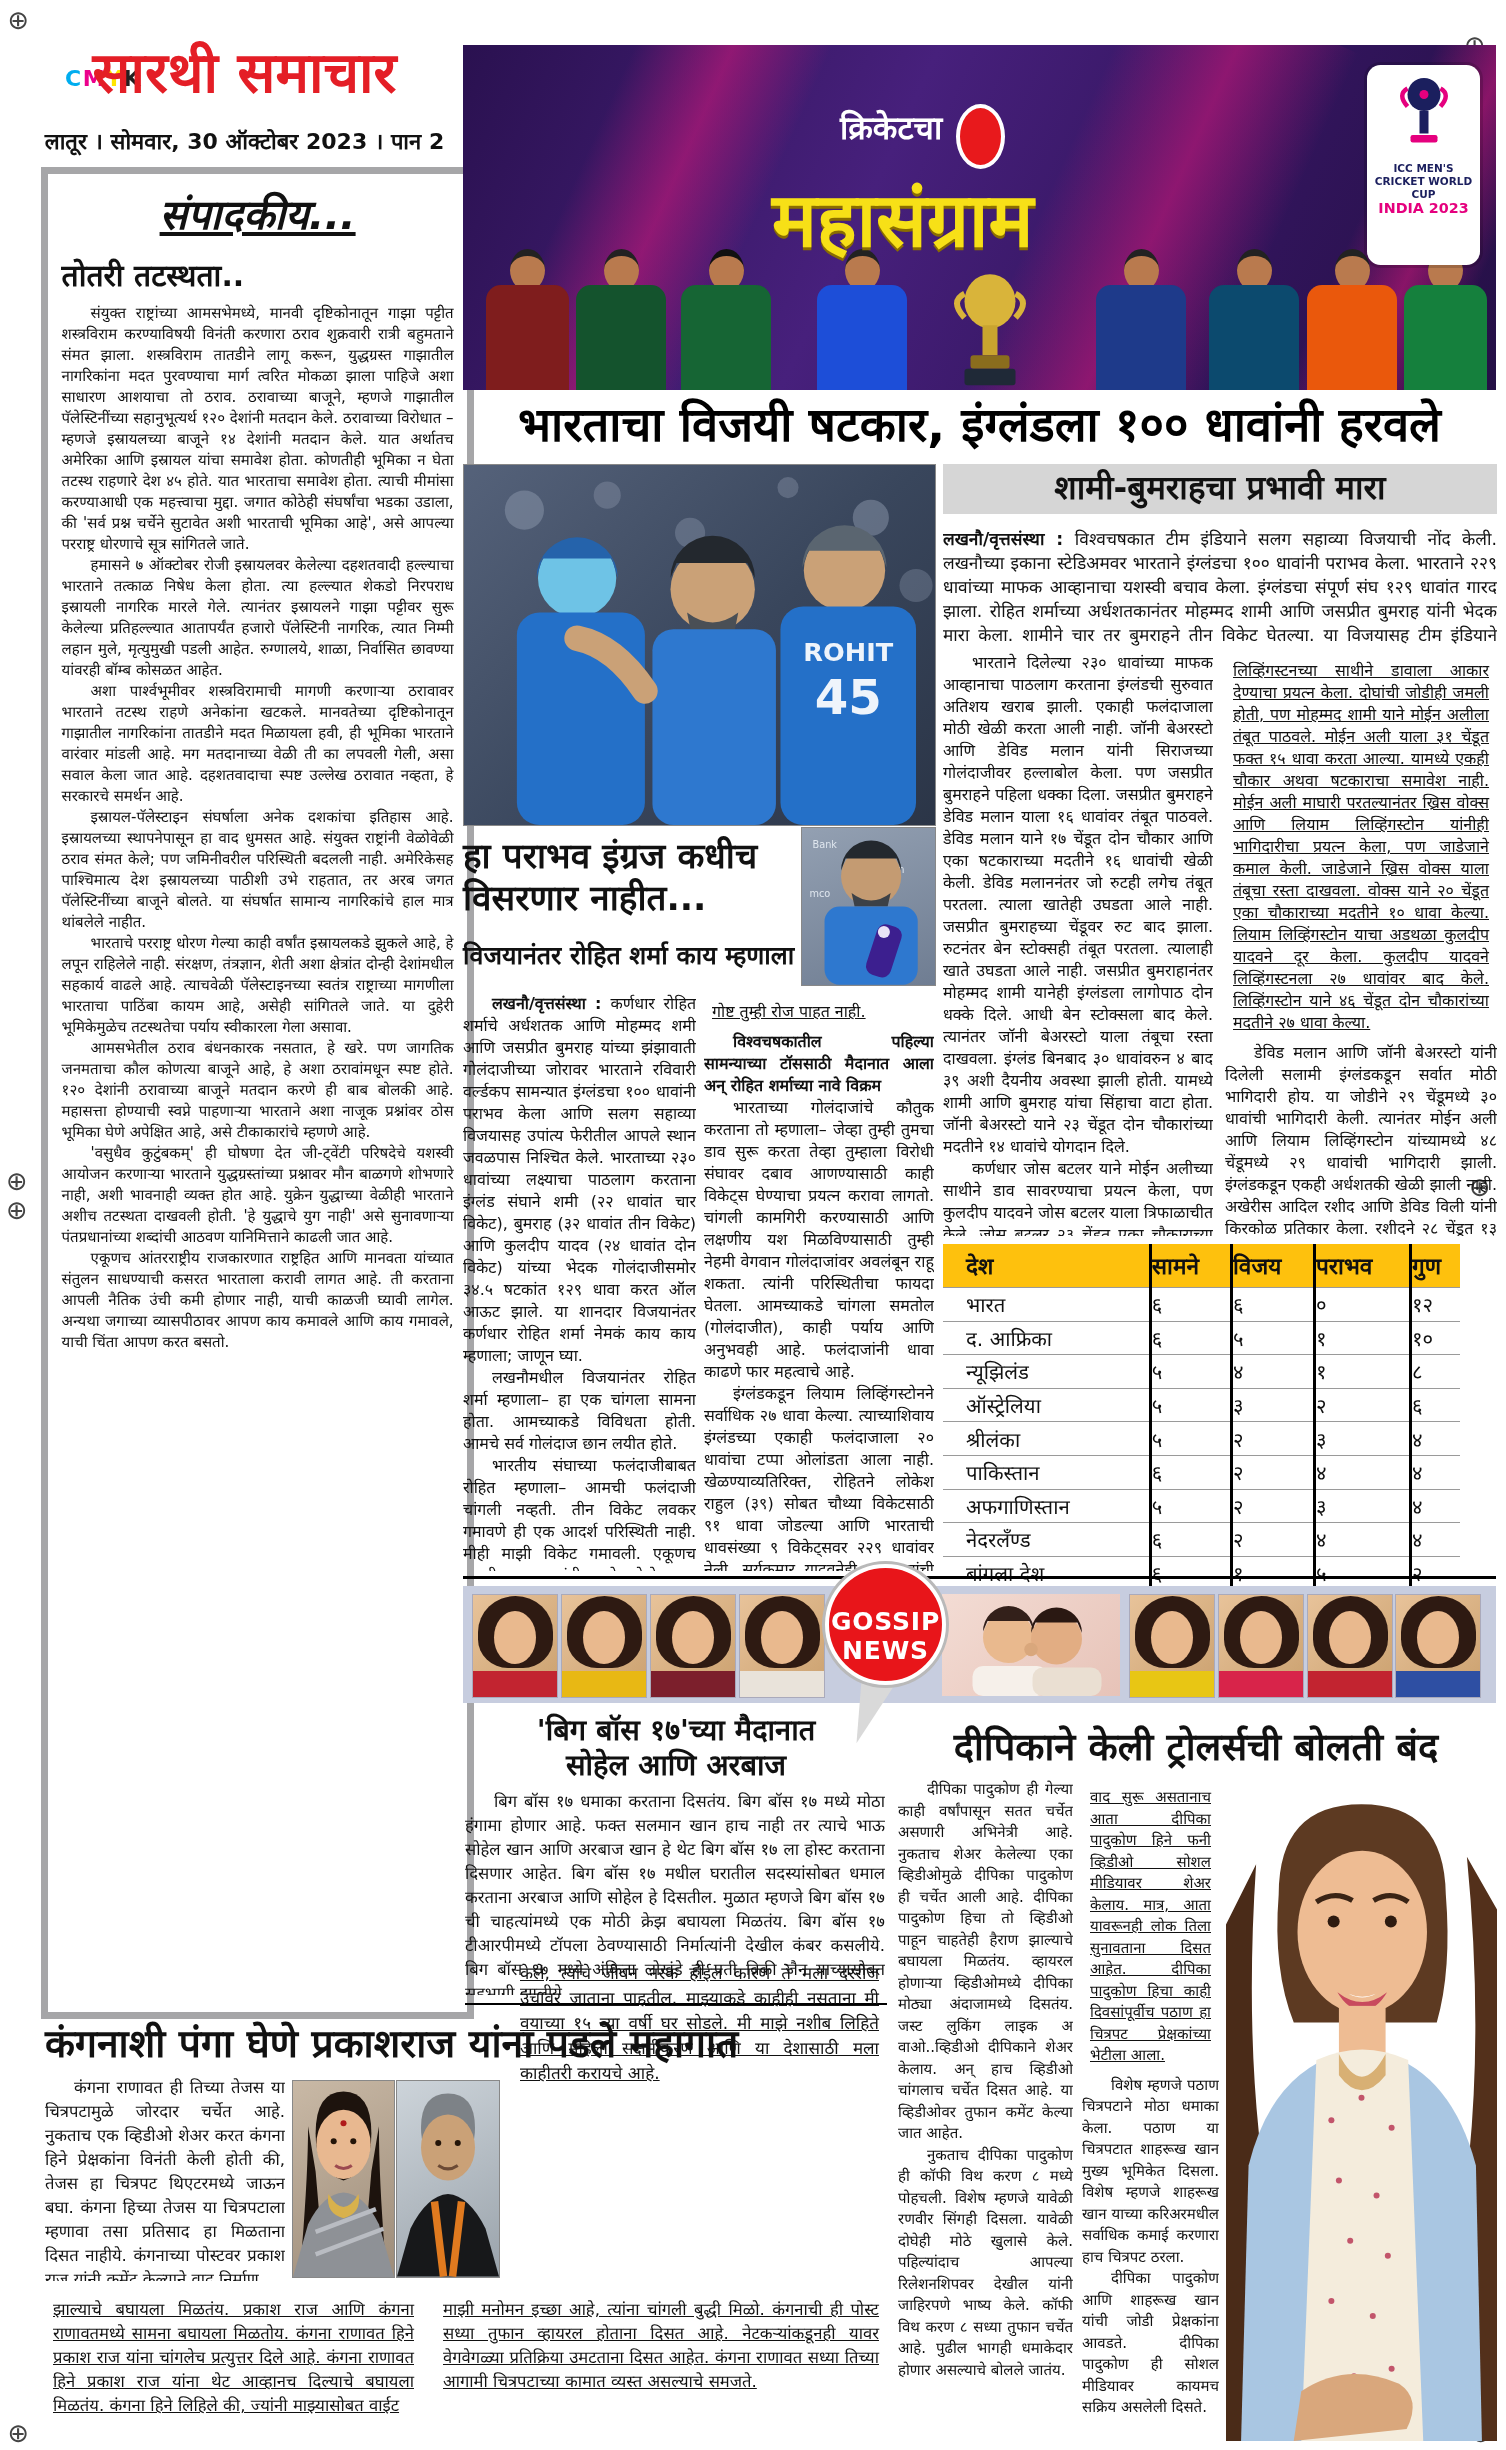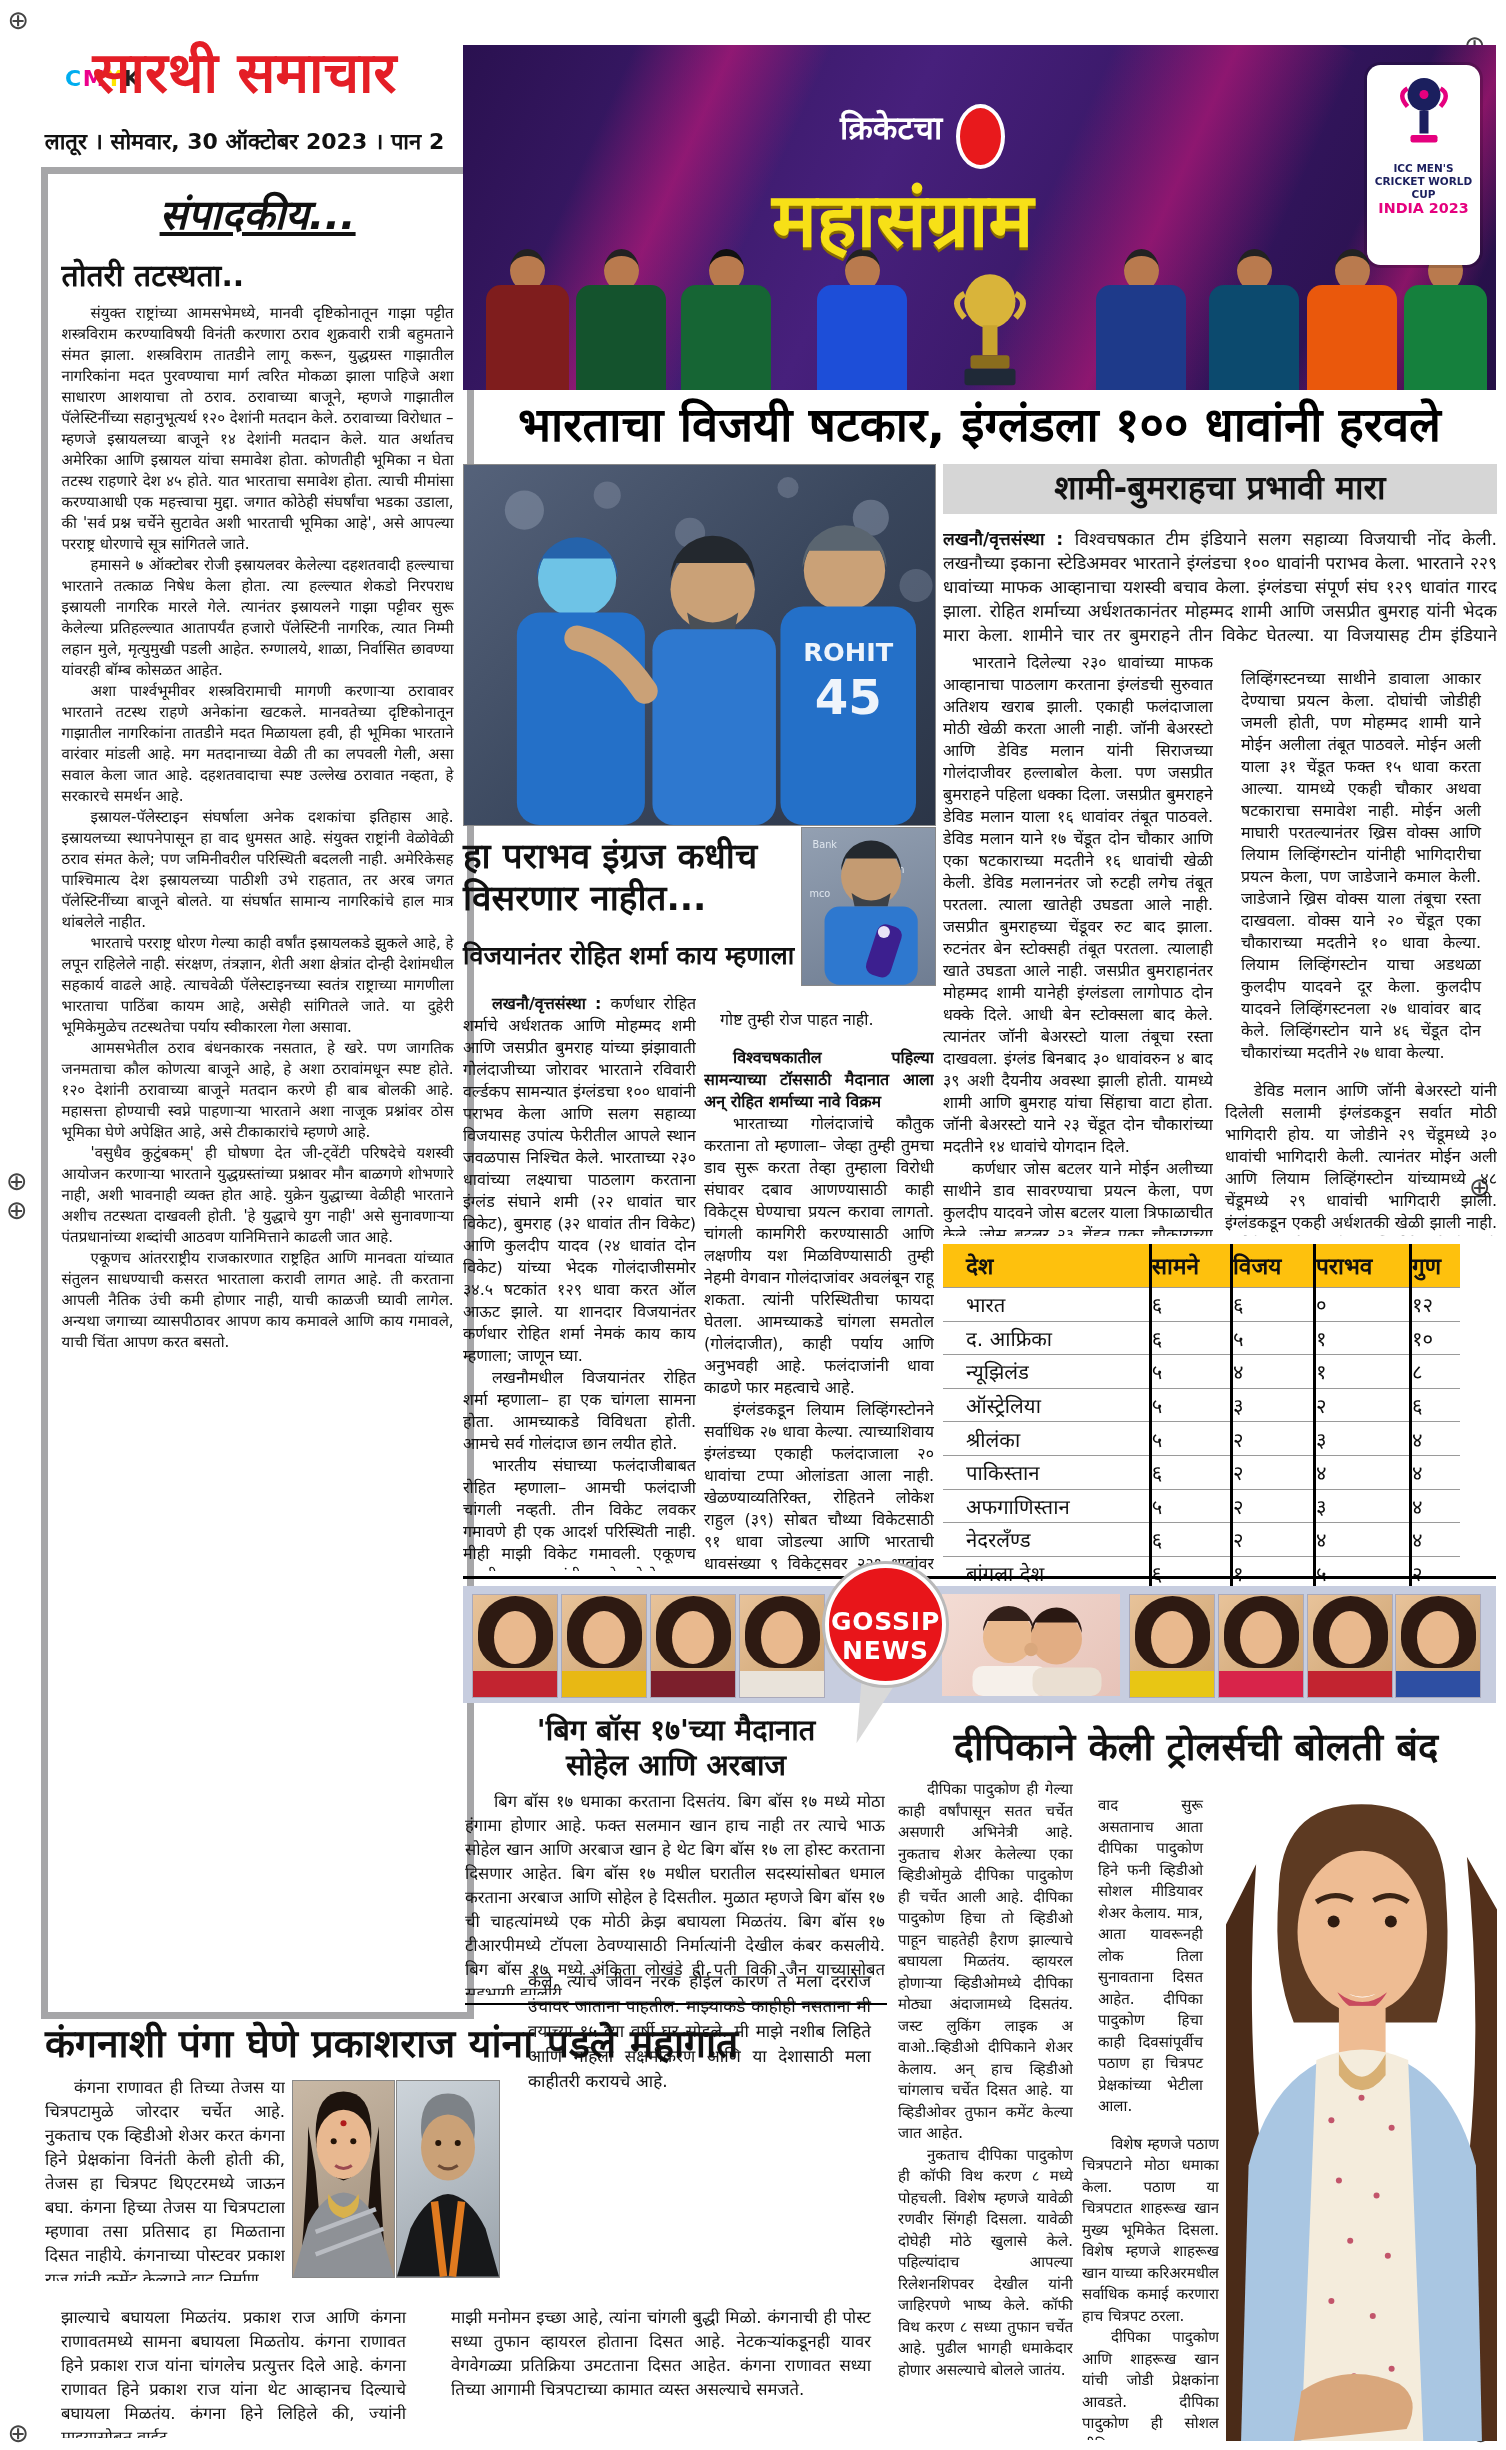--- a/index.html
+++ b/index.html
@@ -4,21 +4,21 @@
 <style>
   html,body{margin:0;padding:0;background:#fff;}
   #page{position:relative;width:1506px;height:2450px;background:#fff;overflow:hidden;
         font-family:"DejaVu Sans","Liberation Sans",sans-serif;color:#111;}
   .abs{position:absolute;}
   .jt{text-align:justify;}
   .ctr{text-align:center;}
   .bold{font-weight:bold;}
   .clip{overflow:hidden;}
   p.np{margin:0;text-indent:29px;}
-  p.np0{margin:16px;text-indent:0;}
+  p.np0{margin:8px;text-indent:0;text-decoration:underline;}
   .regmark{font-size:25.6px;color:#444;line-height:1;}
   .cmyk{font-size:22px;font-weight:bold;letter-spacing:1.5px;margin-top:48px;}
   .cmyk .c{color:#00adef}.cmyk .m{color:#ec008c}.cmyk .y{color:#ffe600}.cmyk .k{color:#231f20}
   
   .masthead{font-size:56px;font-weight:800;color:#e41e26;line-height:1.1;}
   .dateline{font-size:22px;font-weight:bold;color:#111;}
   
   .edbox{border:7.5px solid #a6a6a8;background:#fff;}
   .edhead{font-size:41px;font-weight:800;font-style:italic;text-decoration:underline;}
   .edtitle{font-size:30px;font-weight:800;}

